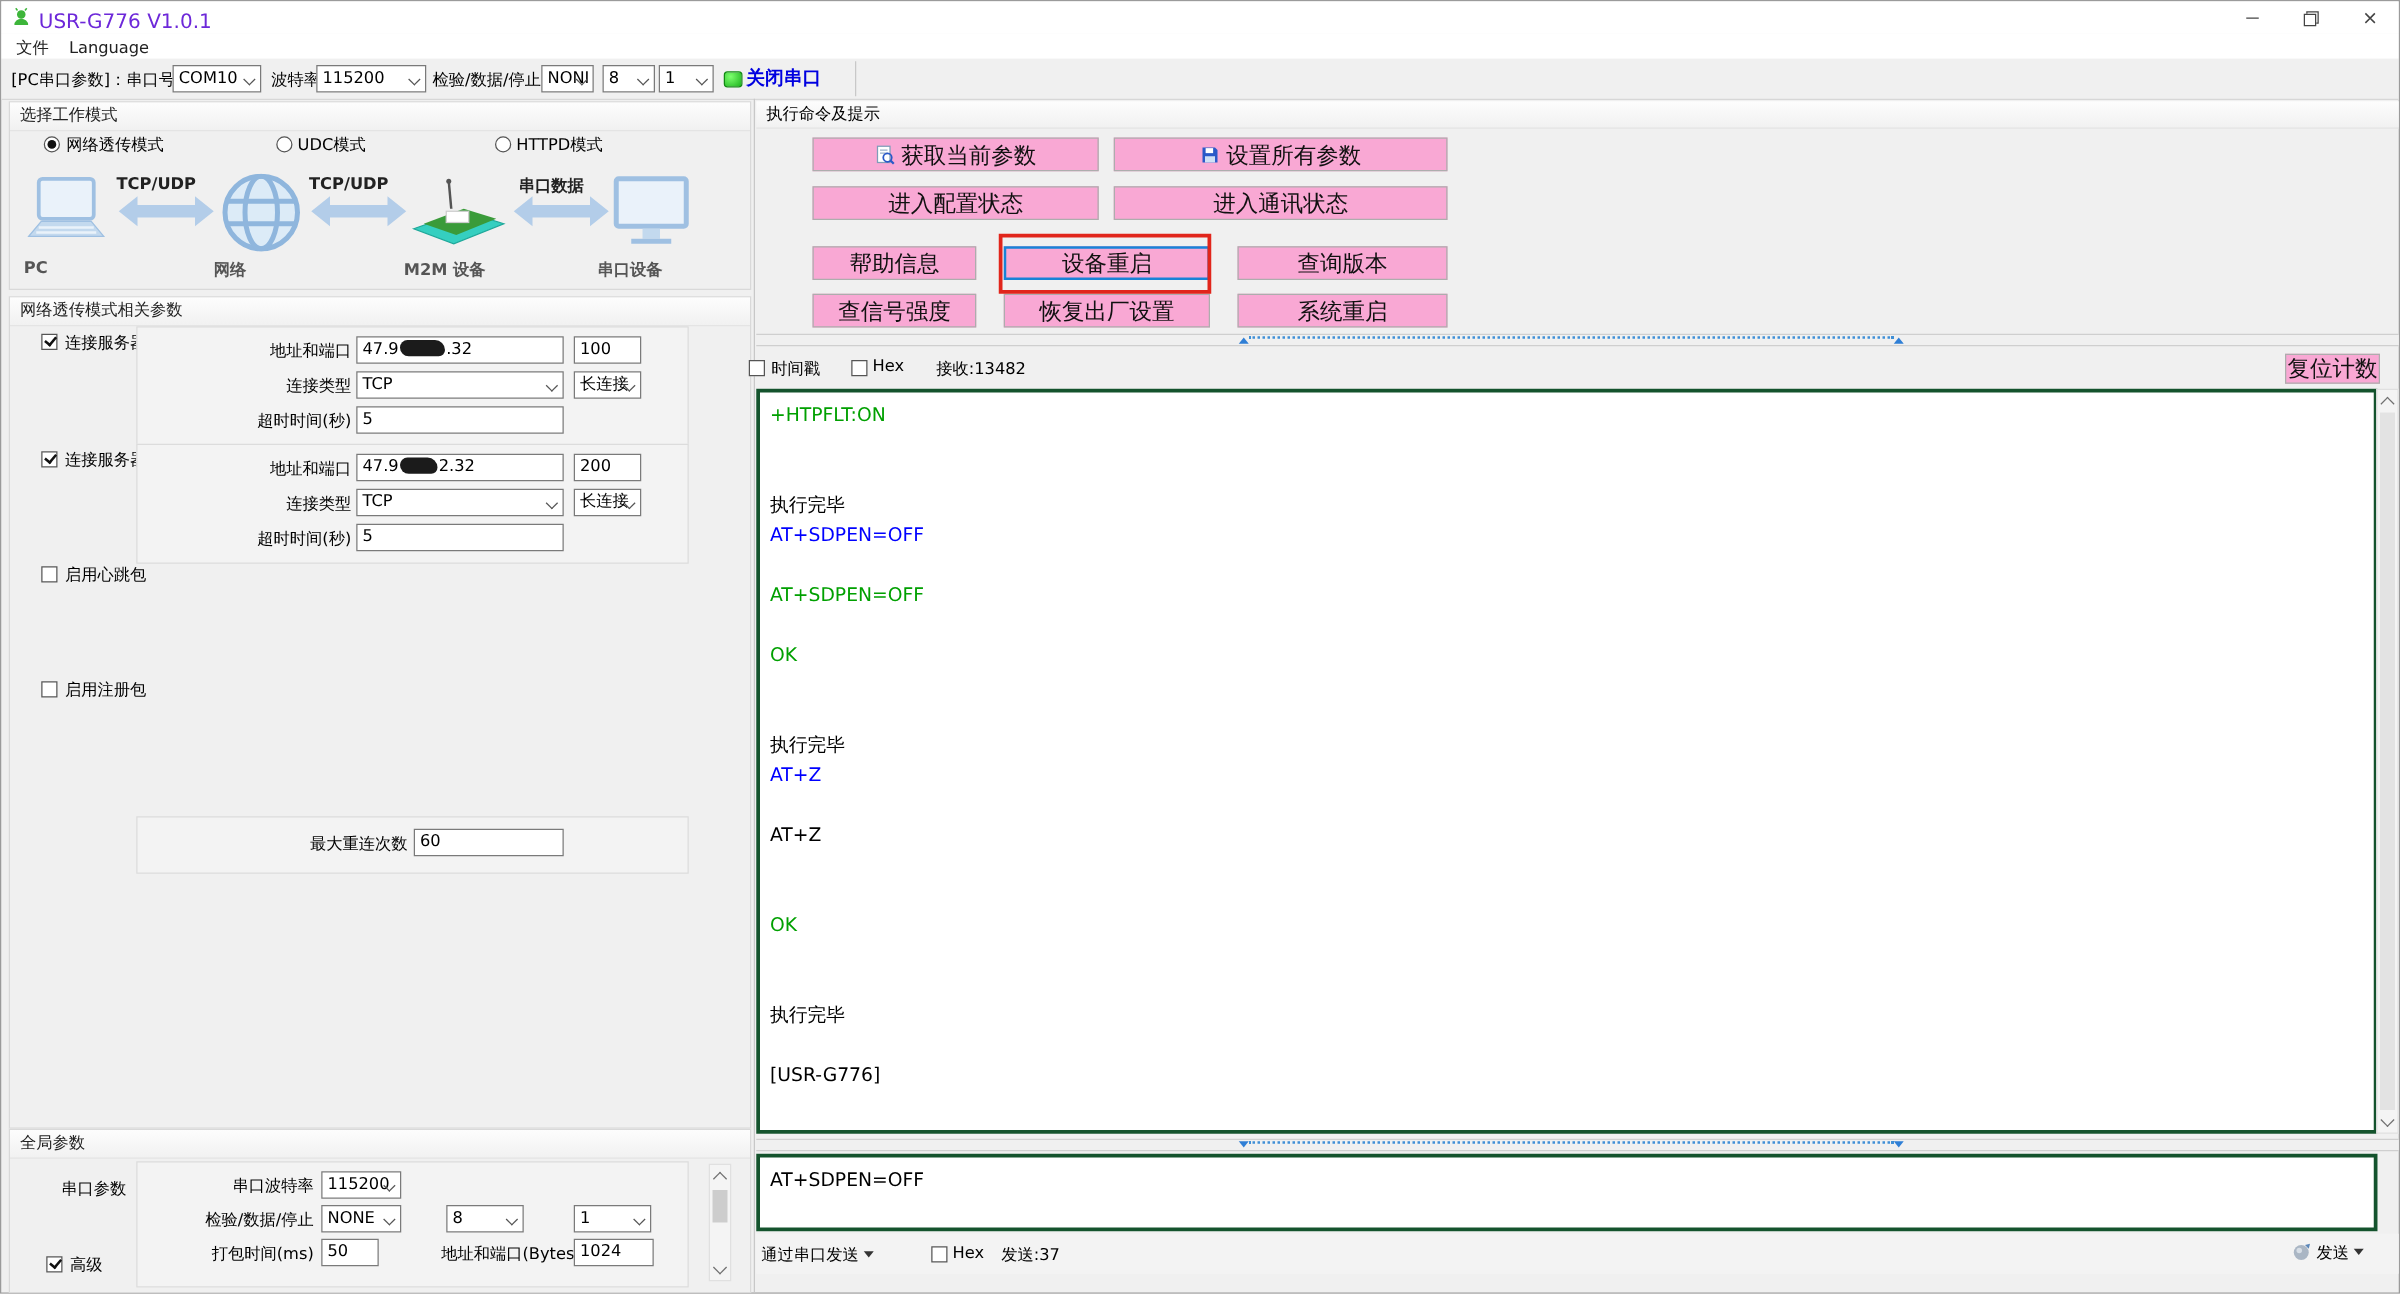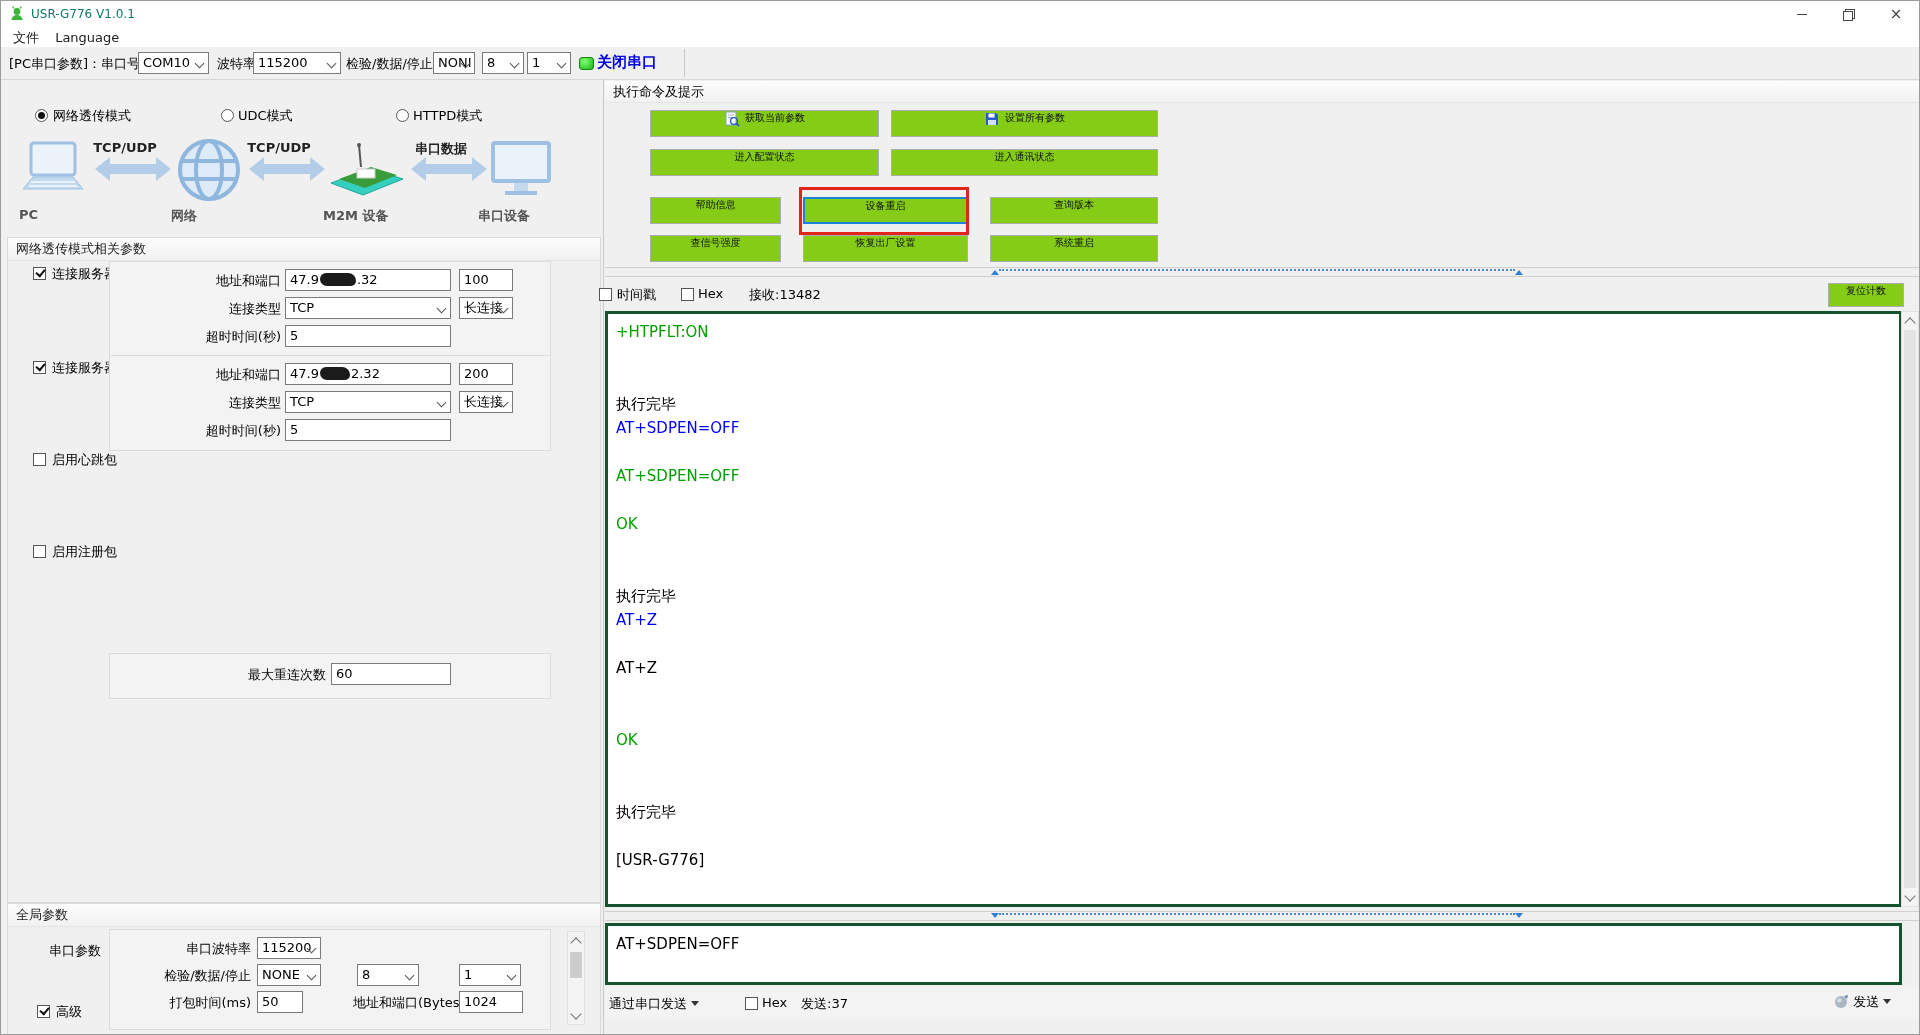--- a/index.html
+++ b/index.html
@@ -2,21 +2,21 @@
 <html><head>
 <meta charset="utf-8">
 <style>
   html,body{margin:0;padding:0;background:#e8e8e8}
   #app{position:relative;width:1920px;height:1035px;background:#f0f0f0;
        font-family:"DejaVu Sans","Liberation Sans",sans-serif;font-size:13px;color:#000;
        overflow:hidden;border:1px solid #9b9b9b;box-sizing:border-box}
   .abs{position:absolute}
   
   .titlebar{left:0;top:0;width:100%;height:26px;background:#ffffff}
-  .title-text{left:30px;top:6px;font-size:12px;color:#0f766e;white-space:nowrap}
+  .title-text{left:30px;top:6px;font-size:16px;color:#6d28d9;white-space:nowrap}
   .winbtn{top:0;width:46px;height:26px;display:flex;align-items:center;justify-content:center;color:#444}
   .menubar{left:0;top:26px;width:100%;height:20px;background:#ffffff}
   .menu-item{top:1px;font-size:13px;color:#222;padding:2px 6px;display:inline-block}
   .toolbar{left:0;top:46px;width:100%;height:32px;background:#f0f0f0;border-bottom:1px solid #d7d7d7}
   .tlabel{top:54px;font-size:13px;white-space:nowrap}
   .vsep{width:1px;background:#c8c8c8}
   
   .group{border:1px solid #d9d9d9;background:#f0f0f0}
   .group-h{position:absolute;left:0;top:0;right:0;height:22px;line-height:22px;padding-left:8px;
            background:linear-gradient(#fdfdfd,#f1f1f1);border-bottom:1px solid #e4e4e4;color:#222;white-space:nowrap}
@@ -30,22 +30,22 @@
   .cb{position:absolute;width:13px;height:13px;background:#fff;border:1px solid #555;box-sizing:border-box}
   .cb.on::after{content:"";position:absolute;left:2px;top:1px;width:7px;height:4px;
       border-left:2px solid #111;border-bottom:2px solid #111;transform:rotate(-50deg)}
   .radio{position:absolute;width:13px;height:13px;background:#fff;border:1px solid #555;border-radius:50%;box-sizing:border-box}
   .radio.on::after{content:"";position:absolute;left:2px;top:2px;width:7px;height:7px;border-radius:50%;background:#111}
   .flabel{position:absolute;text-align:right;font-size:13px;white-space:nowrap}
   .ftext{position:absolute;font-size:13px;white-space:nowrap}
   .redact{display:inline-block;width:36px;height:13px;background:#1b1b1b;border-radius:6px 8px 5px 7px;
           vertical-align:-2px;margin:0 1px}
   
-  .btn{position:absolute;display:flex;justify-content:center;gap:5px;
-       background:#84cc16;border:1px solid #adadad;box-sizing:border-box;font-size:10px;color:#111}
+  .btn{position:absolute;display:flex;align-items:center;justify-content:center;gap:5px;
+       background:#f9a8d4;border:1px solid #adadad;box-sizing:border-box;font-size:18px;color:#111}
   .btn.focus{border:2px solid #1883d7}
   
   .dlabel{position:absolute;text-align:center;font-size:13px;font-weight:600;color:#222;white-space:nowrap}
   .nlabel{position:absolute;font-size:13px;color:#555;font-weight:600;white-space:nowrap}
   
   .logbox{position:absolute;background:#fff;border:3px solid #14532d;box-sizing:border-box;padding:6px 8px;overflow:hidden}
   .log-line{height:24px;line-height:24px;font-size:15px;white-space:pre}
   .c-g{color:#00a000}.c-b{color:#0000ff}.c-k{color:#000}
   
   .split{position:absolute;background:#f0f0f0;border-top:1px solid #cfcfcf;border-bottom:1px solid #cfcfcf}
@@ -114,20 +114,23 @@
   <div class="combo" style="left:481px;top:51px;width:42px;height:22px">
     <span>8</span><span class="cv"></span>
   </div>
   <div class="combo" style="left:526px;top:51px;width:44px;height:22px">
     <span>1</span><span class="cv"></span>
   </div>
   <div class="led" style="left:578px;top:56px"></div>
   <div class="abs blue-b" style="left:596px;top:52px">关闭串口</div>
   <div class="abs vsep" style="left:683px;top:48px;height:28px"></div>
 
+  <div class="abs group" style="left:6px;top:80px;width:592px;height:149px">
+    <div class="group-h">选择工作模式</div>
+  </div>
   <div class="radio on" style="left:34px;top:108px"></div>
   <div class="abs ftext" style="left:52px;top:106px">网络透传模式</div>
   <div class="radio" style="left:220px;top:108px"></div>
   <div class="abs ftext" style="left:237px;top:106px">UDC模式</div>
   <div class="radio" style="left:395px;top:108px"></div>
   <div class="abs ftext" style="left:412px;top:106px">HTTPD模式</div>
 
   <svg class="abs" style="left:8px;top:138px" width="582" height="66" viewBox="0 0 582 66">
 
     <g>

